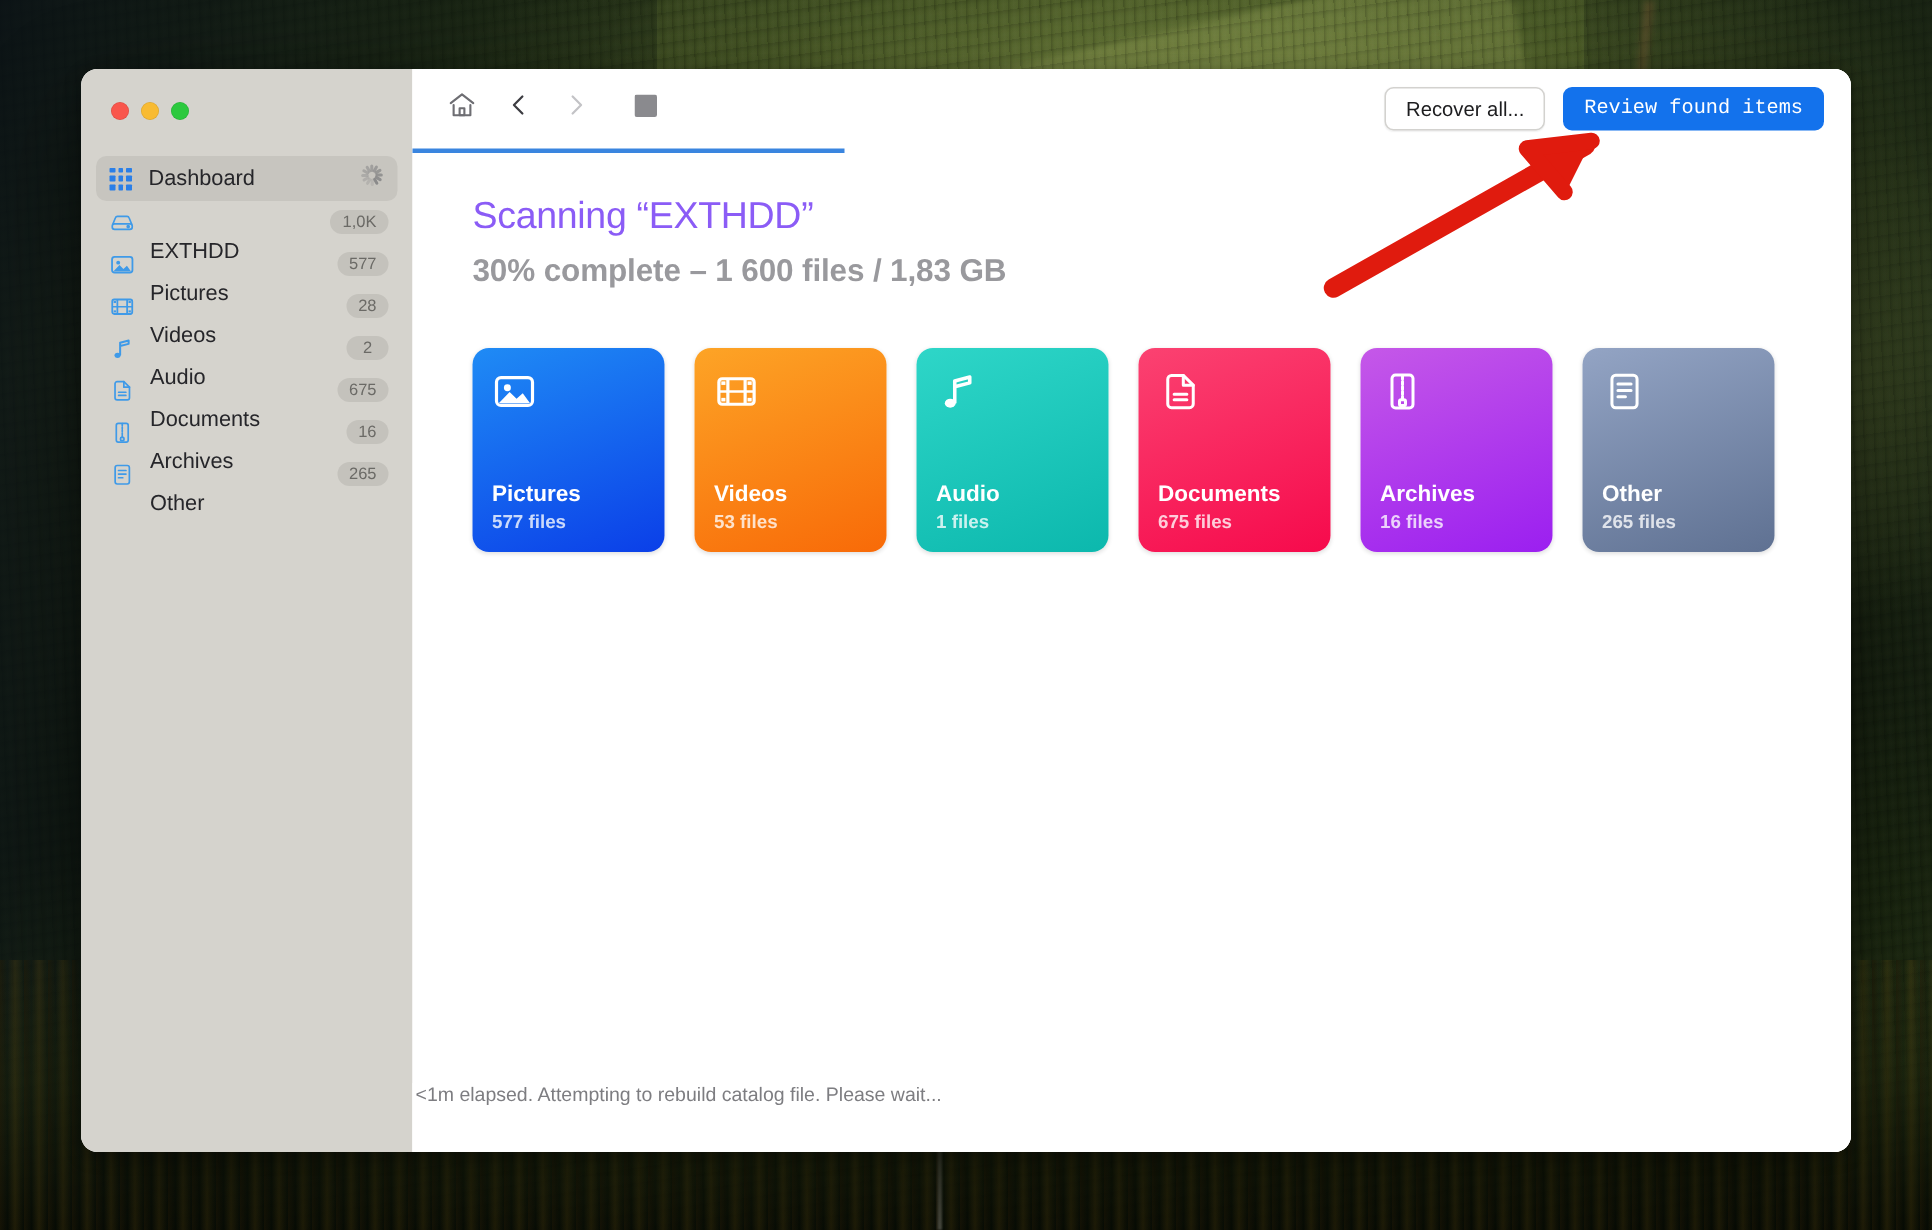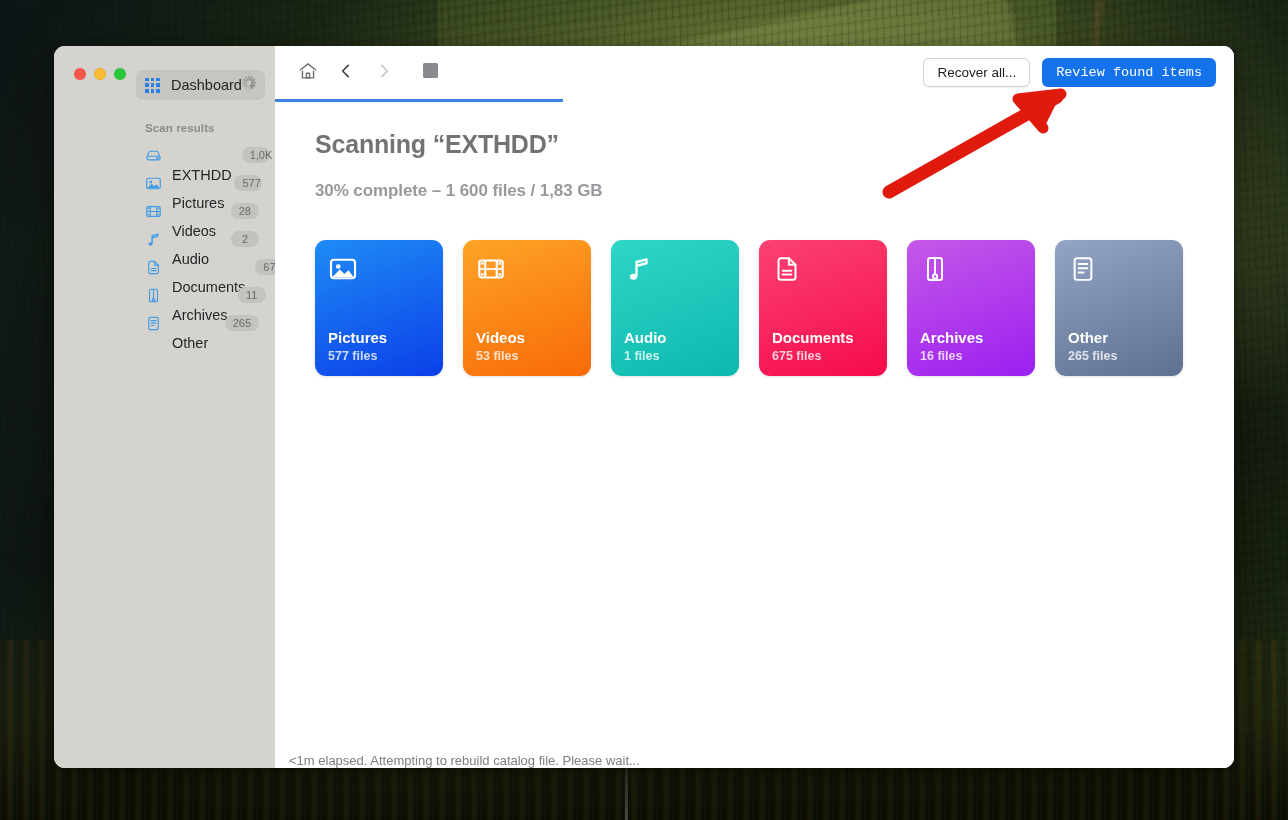--- a/index.html
+++ b/index.html
@@ -64,21 +64,21 @@
     border-radius:11px; overflow:hidden;
     background:#ffffff;
     box-shadow:0 26px 70px rgba(0,0,0,0.48), 0 3px 12px rgba(0,0,0,0.32);
     display:flex;
   }
 
   
   #sidebar {
     width:221px; flex:0 0 221px; height:100%;
     background:#d5d3cd;
-    display:flex; flex-direction:row;
+    display:flex; flex-direction:column;
     position:relative;
   }
   .traffic-lights { display:flex; gap:8px; padding:22px 0 0 20px; }
   .tl { width:12px; height:12px; border-radius:50%; }
   .tl.red    { background:#f9564c; box-shadow:inset 0 0 0 0.5px rgba(0,0,0,0.10); }
   .tl.yellow { background:#f8bb33; box-shadow:inset 0 0 0 0.5px rgba(0,0,0,0.10); }
   .tl.green  { background:#2cc93e; box-shadow:inset 0 0 0 0.5px rgba(0,0,0,0.10); }
 
   .sb-scroll { flex:1 1 auto; padding:0; overflow:hidden; }
 
@@ -145,38 +145,38 @@
   .btn-primary {
     font-family:Liberation Mono, monospace; font-size:13.5px; color:#ffffff;
     background:#1372ec; border:none; border-radius:6px;
     padding:7px 14px; white-space:nowrap; font-weight:normal;
   }
 
   #progress-track { height:3px; flex:0 0 3px; background:#ffffff; position:relative; }
   #progress-fill { position:absolute; left:0; top:0; height:3px; background:#3a85df; }
 
   #content { flex:1 1 auto; padding:28px 30px 0 40px; overflow:hidden; }
-  #page-title { font-size:25px; font-weight:bold; color:#737373; letter-spacing:-0.2px; }
-  #page-subtitle { font-size:17px; font-weight:bold; color:#99999d; margin-top:22px; letter-spacing:-0.1px; }
+  #page-title { font-size:25px; font-weight:normal; color:#8b5cf6; letter-spacing:-0.2px; }
+  #page-subtitle { font-size:21px; font-weight:bold; color:#99999d; margin-top:10px; letter-spacing:-0.1px; }
 
   #cards { display:flex; gap:20px; margin-top:39px; }
   .card {
     width:128px; height:136px; border-radius:11px;
     padding:14px 13px 13px 13px;
     display:flex; flex-direction:column; justify-content:space-between;
     color:#ffffff; position:relative; overflow:hidden;
     box-shadow:0 1px 3px rgba(0,0,0,0.12);
   }
   .card .card-icon { width:30px; height:30px; }
   .card .card-title { font-size:15px; font-weight:bold; line-height:1.1; }
   .card .card-count { font-size:12.5px; font-weight:bold; color:rgba(255,255,255,0.78); margin-top:3px; }
 
   #statusbar {
-    flex:0 0 46px; height:46px; display:flex; align-items:flex-end;
-    padding-left:14px; background:#ffffff;
+    flex:0 0 46px; height:46px; display:flex; align-items:flex-start;
+    padding-left:2px; background:#ffffff;
   }
   #status-text { font-size:13px; color:#7d7d81; }
 
   
   #annotation-arrow { position:absolute; left:875px; top:72px; width:220px; height:135px; pointer-events:none; }
 </style>
 </head>
 <body>
 
 <div id="wallpaper">
@@ -224,21 +224,20 @@
             <i style="transform: translate(-50%, 0px) rotate(150deg); opacity: 0.59;"></i>
             <i style="transform: translate(-50%, 0px) rotate(180deg); opacity: 0.66;"></i>
             <i style="transform: translate(-50%, 0px) rotate(210deg); opacity: 0.73;"></i>
             <i style="transform: translate(-50%, 0px) rotate(240deg); opacity: 0.8;"></i>
             <i style="transform: translate(-50%, 0px) rotate(270deg); opacity: 0.86;"></i>
             <i style="transform: translate(-50%, 0px) rotate(300deg); opacity: 0.93;"></i>
             <i style="transform: translate(-50%, 0px) rotate(330deg); opacity: 1;"></i>
           </span>
       </div>
 
-      <div class="section-label">Scan results</div>
 
       <div id="sb-items">
           <div class="sb-item">
             <span class="ic">
               <svg width="17" height="17" viewBox="0 0 24 24" fill="none" stroke="#3f9ae8" stroke-width="1.6" stroke-linecap="round" stroke-linejoin="round">
                 <path d="M3.2 13.2 5.6 7.3a2 2 0 0 1 1.9-1.3h9a2 2 0 0 1 1.9 1.3l2.4 5.9"></path>
                 <rect x="2.6" y="13" width="18.8" height="5.2" rx="2.2"></rect>
                 <circle cx="17.6" cy="15.6" r="0.95" fill="#3f9ae8"></circle>
               </svg>
             </span>
@@ -294,21 +293,21 @@
           </div>
           <div class="sb-item">
             <span class="ic">
               <svg width="17" height="17" viewBox="0 0 24 24" fill="none" stroke="#3f9ae8" stroke-width="1.6" stroke-linecap="round" stroke-linejoin="round">
                 <rect x="6.4" y="3.2" width="11.2" height="17.6" rx="1.9"></rect>
                 <path d="M12 3.4v2.1M12 6.6v1.6M12 9.3v1.6M12 12v1.6M12 14.7v1.6"></path>
                 <rect x="10.4" y="16.4" width="3.2" height="3.1" rx="0.9"></rect>
               </svg>
             </span>
             <span class="nm">Archives</span>
-            <span class="badge">11</span>
+            <span class="badge">16</span>
           </div>
           <div class="sb-item">
             <span class="ic">
               <svg width="17" height="17" viewBox="0 0 24 24" fill="none" stroke="#3f9ae8" stroke-width="1.6" stroke-linecap="round" stroke-linejoin="round">
                 <rect x="5.3" y="3.3" width="13.4" height="17.4" rx="2"></rect>
                 <path d="M8.5 8h7M8.5 11.4h7M8.5 14.8h4"></path>
               </svg>
             </span>
             <span class="nm">Other</span>
             <span class="badge">265</span>

